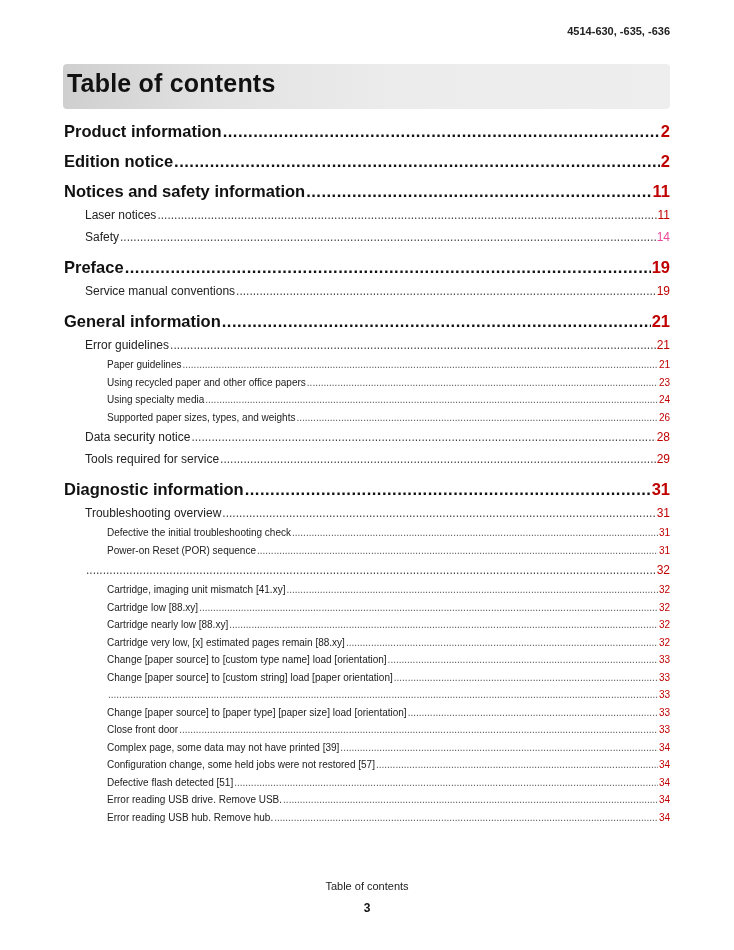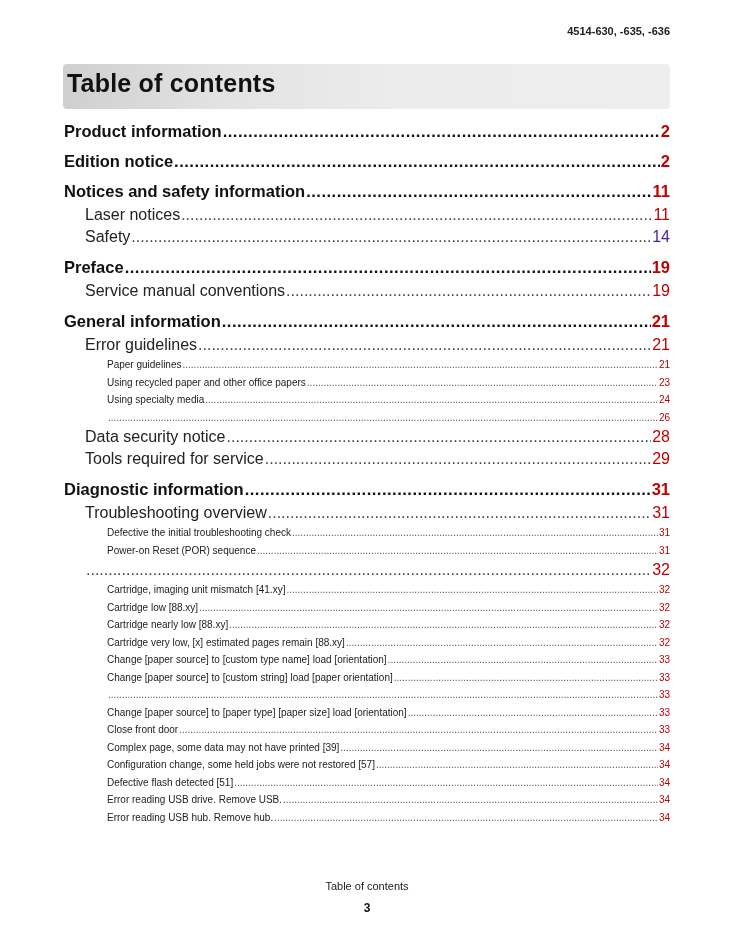--- a/index.html
+++ b/index.html
@@ -14,21 +14,21 @@
   .toc { position: absolute; left: 64px; top: 117px; width: 606px; }
   .entry { display: flex; align-items: baseline; white-space: nowrap; overflow: hidden; }
   .entry .title { flex: 0 0 auto; }
   .entry .dots { flex: 1 1 auto; overflow: hidden; margin: 0 1px; }
   .entry .dots::after { content: "................................................................................................................................................................................................................................................................................................................"; letter-spacing: 0px; }
   .entry .page { flex: 0 0 auto; color: #c00000; }
   .l1 { font-size: 16.5px; font-weight: bold; height: 22px; line-height: 22px; margin-top: 8px; margin-bottom: 2px; }
   .l1.first { margin-top: 3px; }
   .l1.gap { }
   .l1 .dots::after { letter-spacing: 0.5px; }
-  .l2 { font-size: 16px; padding-left: 21px; height: 22px; line-height: 22px; color: #222; }
+  .l2 { font-size: 12px; padding-left: 21px; height: 22px; line-height: 22px; color: #222; }
   .l2 .dots { color: #444; }
   .l3 { font-size: 10px; padding-left: 43px; height: 17.5px; line-height: 17.5px; color: #222; }
   .l3 .dots { color: #555; }
   .footer-label { position: absolute; left: 0; width: 734px; top: 880px; text-align: center; font-size: 11px; color: #222; }
   .footer-page { position: absolute; left: 0; width: 734px; top: 901px; text-align: center; font-size: 12px; font-weight: bold; color: #111; }
 </style>
 </head>
 <body>
 
 <div class="doc-id">4514-630, -635, -636</div>
@@ -54,21 +54,21 @@
       <span class="page" style="color: rgb(192, 0, 0);">11</span>
     </div>
     <div class="entry l2">
       <span class="title">Laser notices</span>
       <span class="dots"></span>
       <span class="page" style="color: rgb(192, 0, 0);">11</span>
     </div>
     <div class="entry l2">
       <span class="title">Safety</span>
       <span class="dots"></span>
-      <span class="page" style="color: #4c1d95;">14</span>
+      <span class="page" style="color: #ec4899;">14</span>
     </div>
     <div class="entry l1 gap">
       <span class="title">Preface</span>
       <span class="dots"></span>
       <span class="page" style="color: rgb(192, 0, 0);">19</span>
     </div>
     <div class="entry l2">
       <span class="title">Service manual conventions</span>
       <span class="dots"></span>
       <span class="page" style="color: rgb(192, 0, 0);">19</span>
@@ -92,20 +92,21 @@
       <span class="title">Using recycled paper and other office papers</span>
       <span class="dots"></span>
       <span class="page" style="color: rgb(192, 0, 0);">23</span>
     </div>
     <div class="entry l3">
       <span class="title">Using specialty media</span>
       <span class="dots"></span>
       <span class="page" style="color: rgb(192, 0, 0);">24</span>
     </div>
     <div class="entry l3">
+      <span class="title">Supported paper sizes, types, and weights</span>
       <span class="dots"></span>
       <span class="page" style="color: rgb(192, 0, 0);">26</span>
     </div>
     <div class="entry l2">
       <span class="title">Data security notice</span>
       <span class="dots"></span>
       <span class="page" style="color: rgb(192, 0, 0);">28</span>
     </div>
     <div class="entry l2">
       <span class="title">Tools required for service</span>

